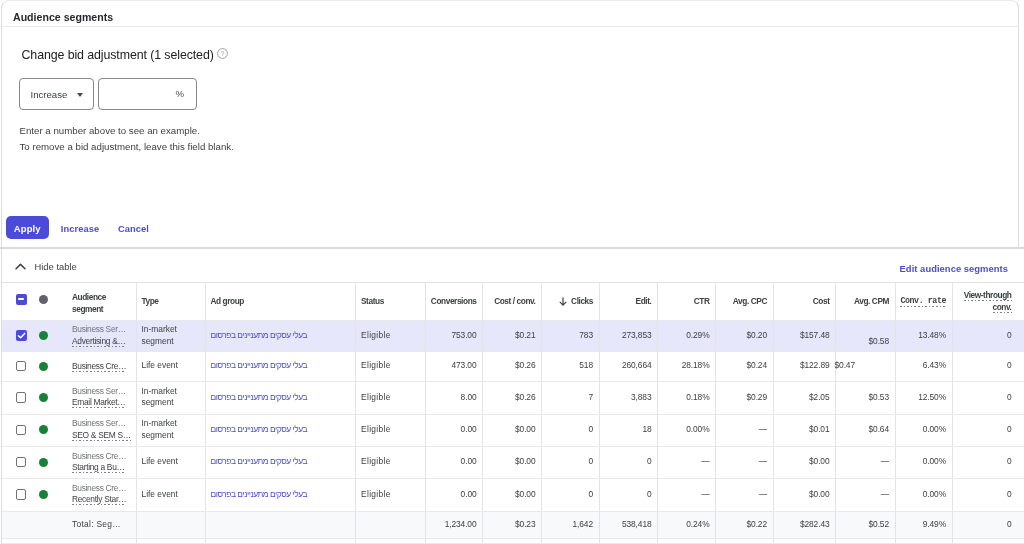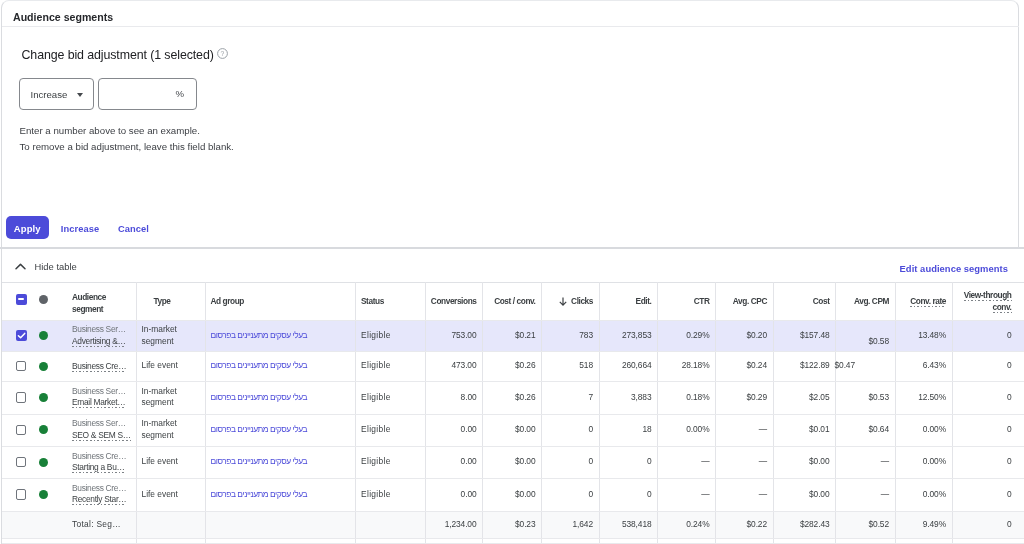--- a/index.html
+++ b/index.html
@@ -60,34 +60,34 @@
 <div class="abs" style="left:2px;top:510.5px;width:1022px;height:1px;background:#e8e9ec"></div>
 <div class="abs" style="left:2px;top:538px;width:1022px;height:1px;background:#e8e9ec"></div>
 <div class="abs" style="left:2px;top:543px;width:1022px;height:1px;background:#e8e9ec"></div>
 <div class="abs" style="left:15.5px;top:293.5px;width:11px;height:11px;background:#4c4bd9;border-radius:2px">
     <div class="abs" style="left:2.2px;top:4.6px;width:6.6px;height:1.8px;background:#fff;border-radius:1px"></div>
   </div>
 <div class="abs" style="left:39px;top:294.5px;width:9px;height:9px;border-radius:50%;background:#5f6368"></div>
 <div class="cell hdr" style="left:72px;top:285px;width:62px;height:37px;">
     <span>Audience<br>segment</span>
   </div>
-<div class="cell hdr" style="left:141.5px;top:283px;width:60px;height:37px;margin-left:12px;">Type</div>
+<div class="cell hdr" style="left:141.5px;top:283px;width:60px;height:37px;">Type</div>
 <div class="cell hdr" style="left:210.5px;top:283px;width:140px;height:37px;">Ad group</div>
 <div class="cell hdr" style="left:361px;top:283px;width:60px;height:37px;">Status</div>
 <div class="cell hdr cellr" style="left:421.5px;top:283px;width:55px;height:37px;">Conversions</div>
 <div class="cell hdr cellr" style="left:480.5px;top:283px;width:55px;height:37px;">Cost / conv.</div>
 <div class="cell hdr cellr" style="left:538px;top:283px;width:55px;height:37px;"><svg width="8" height="9" viewBox="0 0 8 9" style="margin-right:4px">
       <path d="M4 0.5 V8 M0.8 4.9 L4 8.1 L7.2 4.9" fill="none" stroke="#3c4043" stroke-width="1.2"></path>
     </svg>Clicks</div>
 <div class="cell hdr cellr" style="left:596.5px;top:283px;width:55px;height:37px;">Edit.</div>
 <div class="cell hdr cellr" style="left:654.5px;top:283px;width:55px;height:37px;">CTR</div>
 <div class="cell hdr cellr" style="left:712px;top:283px;width:55px;height:37px;">Avg. CPC</div>
 <div class="cell hdr cellr" style="left:774.5px;top:283px;width:55px;height:37px;">Cost</div>
 <div class="cell hdr cellr" style="left:834px;top:283px;width:55px;height:37px;">Avg. CPM</div>
-<div class="cell hdr cellr" style="left:891px;top:283px;width:55px;height:37px;">
+<div class="cell hdr cellr" style="left:891px;top:283px;width:55px;height:37px;font-family:Liberation Mono, monospace;">
     <span class="dotted">Conv. rate</span>
   </div>
 <div class="cell hdr cellr" style="left:949.5px;top:283px;width:62px;height:37px;justify-content:flex-end;">
     <span style="display:block;text-align:right"><span class="dotted">View-through</span><br><span class="dotted">conv.</span></span>
   </div>
 <div class="abs" style="left:15.5px;top:330.0px;width:11px;height:11px;background:#4c4bd9;border-radius:2px">
     <svg width="11" height="11" viewBox="0 0 11 11" style="display:block">
       <path d="M2.4 5.7 L4.6 7.8 L8.7 3.4" fill="none" stroke="#fff" stroke-width="1.5" stroke-linecap="round" stroke-linejoin="round"></path>
     </svg>
   </div>

